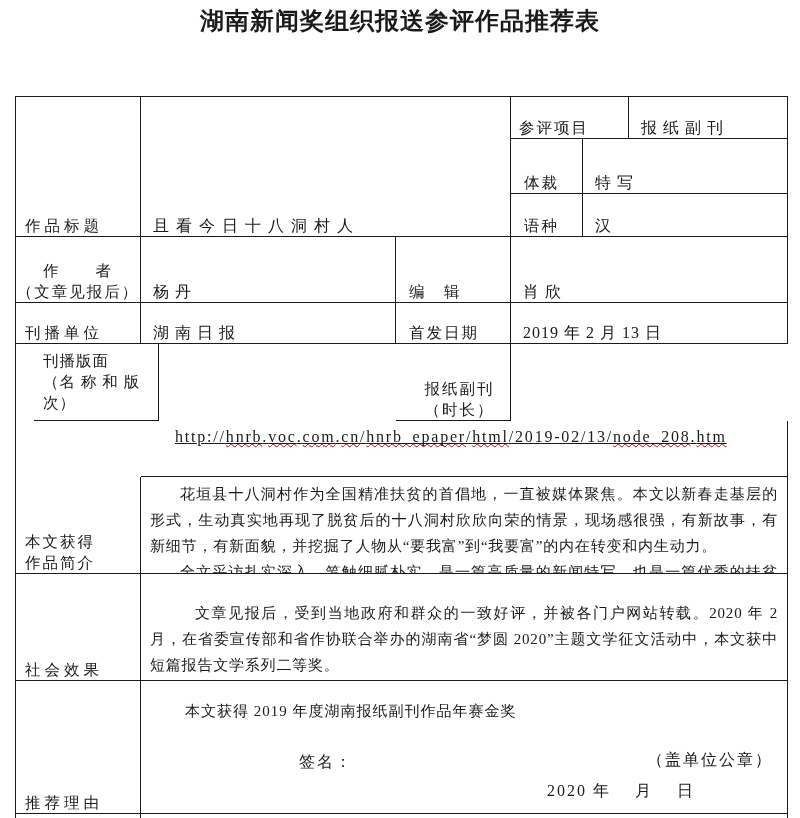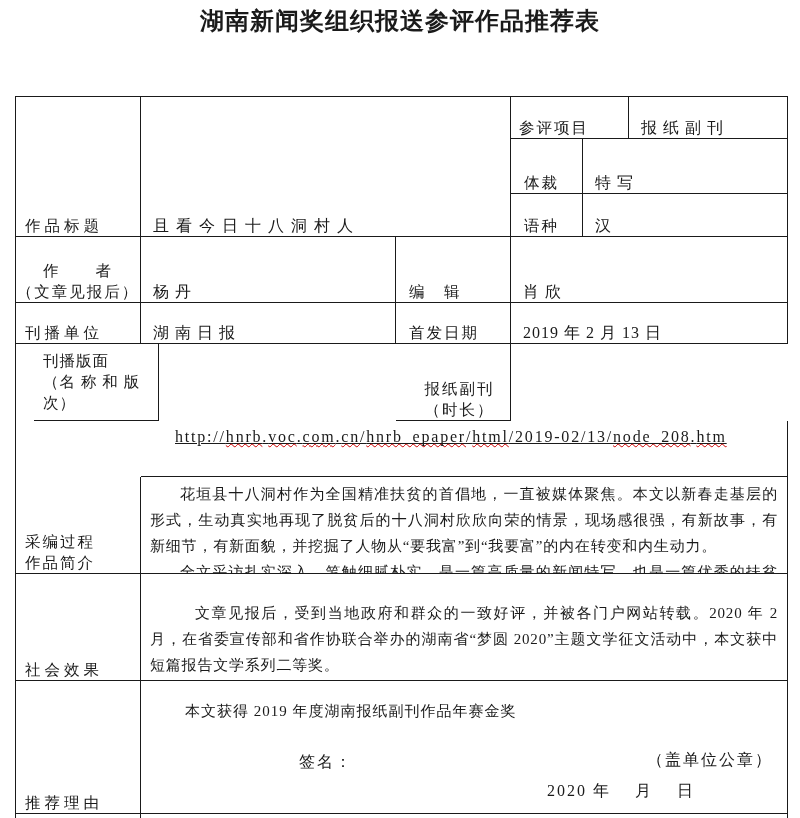--- a/index.html
+++ b/index.html
@@ -123,21 +123,21 @@
   <div class="cell label-mid center ls2" style="left:380px;top:247px;width:115px;height:77px">
       <span>报纸副刊
 （时长）</span>
     </div>
 
   <div class="cell block url-cell" style="left:125px;top:324px;width:647px;height:56px">
     <span class="url-text"><span>http://</span><span class="wavy">hnrb</span><span>.</span><span class="wavy">voc</span><span>.</span><span class="wavy">com</span><span>.</span><span class="wavy">cn</span><span>/</span><span class="wavy">hnrb_epaper</span><span>/</span><span class="wavy">html</span><span>/2019-02/13/</span><span class="wavy">node_208</span><span>.</span><span class="wavy">htm</span></span>
   </div>
 
   <div class="cell label-cell ls2" style="left:0;top:380px;width:125px;height:97px">
-      <span>采编过程
+      <span>本文获得
 作品简介</span>
     </div>
   <div class="cell block par-cell" style="left:125px;top:380px;width:647px;height:97px">
     <p>花垣县十八洞村作为全国精准扶贫的首倡地，一直被媒体聚焦。本文以新春走基层的形式，生动真实地再现了脱贫后的十八洞村欣欣向荣的情景，现场感很强，有新故事，有新细节，有新面貌，并挖掘了人物从“要我富”到“我要富”的内在转变和内生动力。</p>
     <p>全文采访扎实深入，笔触细腻朴实，是一篇高质量的新闻特写，也是一篇优秀的扶贫脱贫类题材美文。</p>
   </div>
 
   <div class="cell label-cell" style="left:0;top:477px;width:125px;height:107px">
       <span>社会效果</span>
     </div>

